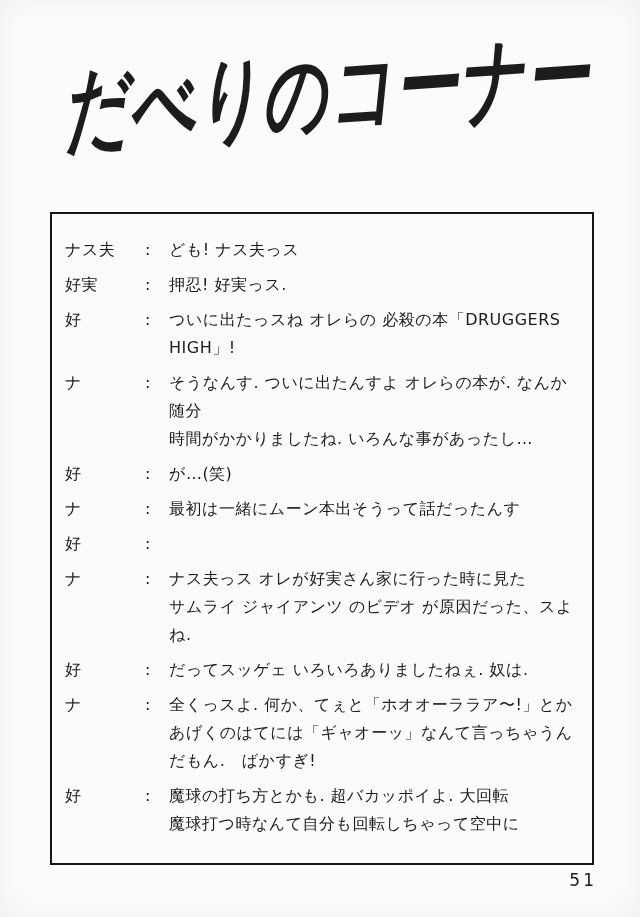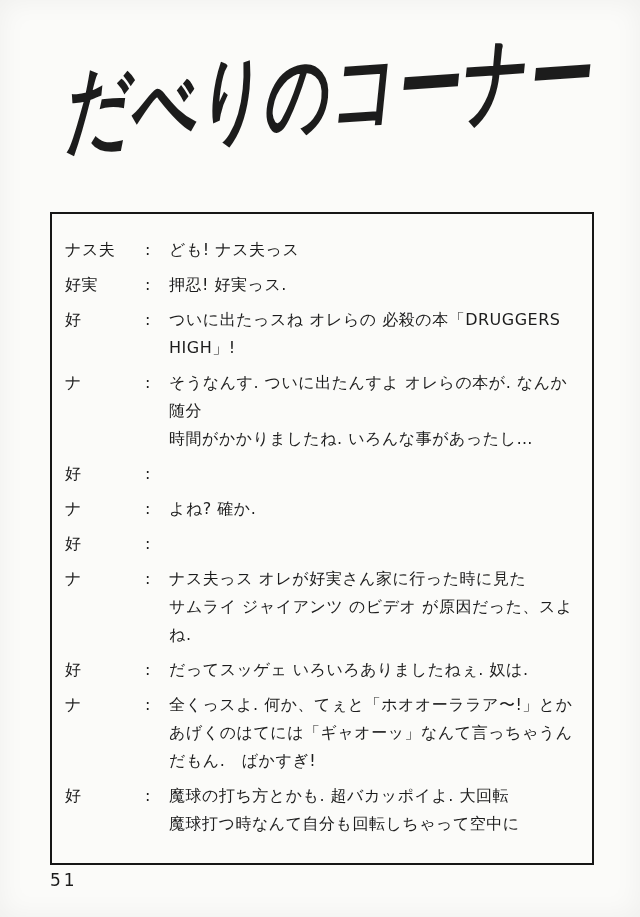--- a/index.html
+++ b/index.html
@@ -59,21 +59,21 @@
     text-align:center;
   }
   .txt{
     flex:1 1 auto;
   }
   .page-number{
     position:absolute;
     left:50px;
     width:547px;
     top:870px;
-    text-align:left;
+    text-align:right;
     font-size:17px;
     letter-spacing:3px;
   }
 </style>
 </head>
 <body>
 
 <div class="title">だべりのコーナー</div>
 
 <div class="dialogue-box">
@@ -108,28 +108,29 @@
     <div class="txt">
       <div>そうなんす. ついに出たんすよ オレらの本が. なんか随分</div>
       <div>時間がかかりましたね. いろんな事があったし…</div>
     </div>
   </div>
 
   <div class="row">
     <span class="spk">好</span>
     <span class="colon">:</span>
     <div class="txt">
+      <div>が…(笑)</div>
     </div>
   </div>
 
   <div class="row">
     <span class="spk">ナ</span>
     <span class="colon">:</span>
     <div class="txt">
-      <div>よね? 確か.</div>
+      <div>最初は一緒にムーン本出そうって話だったんす</div>
     </div>
   </div>
 
   <div class="row">
     <span class="spk">好</span>
     <span class="colon">:</span>
   </div>
 
   <div class="row">
     <span class="spk">ナ</span>

